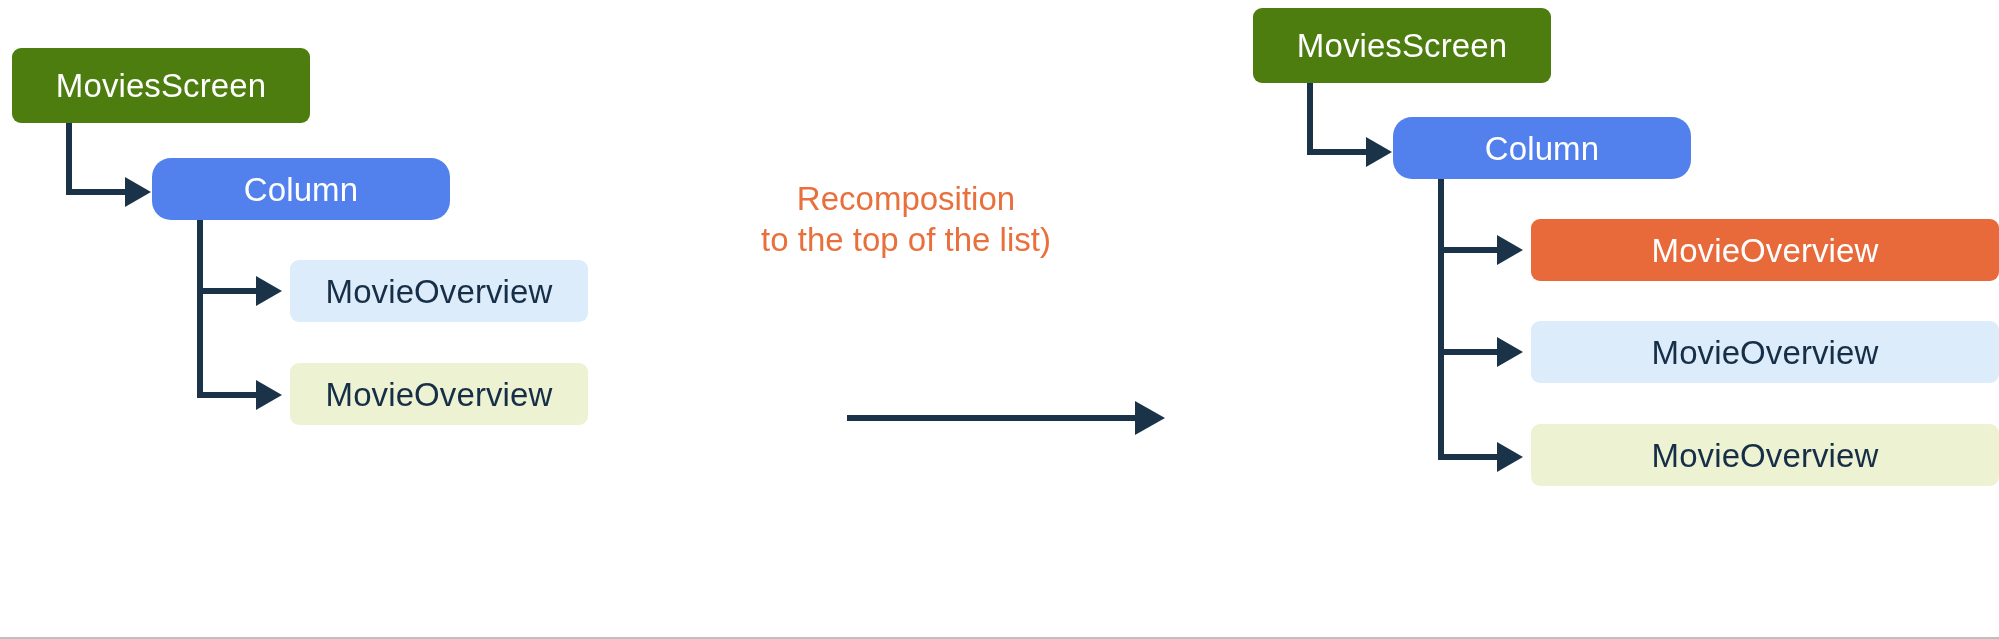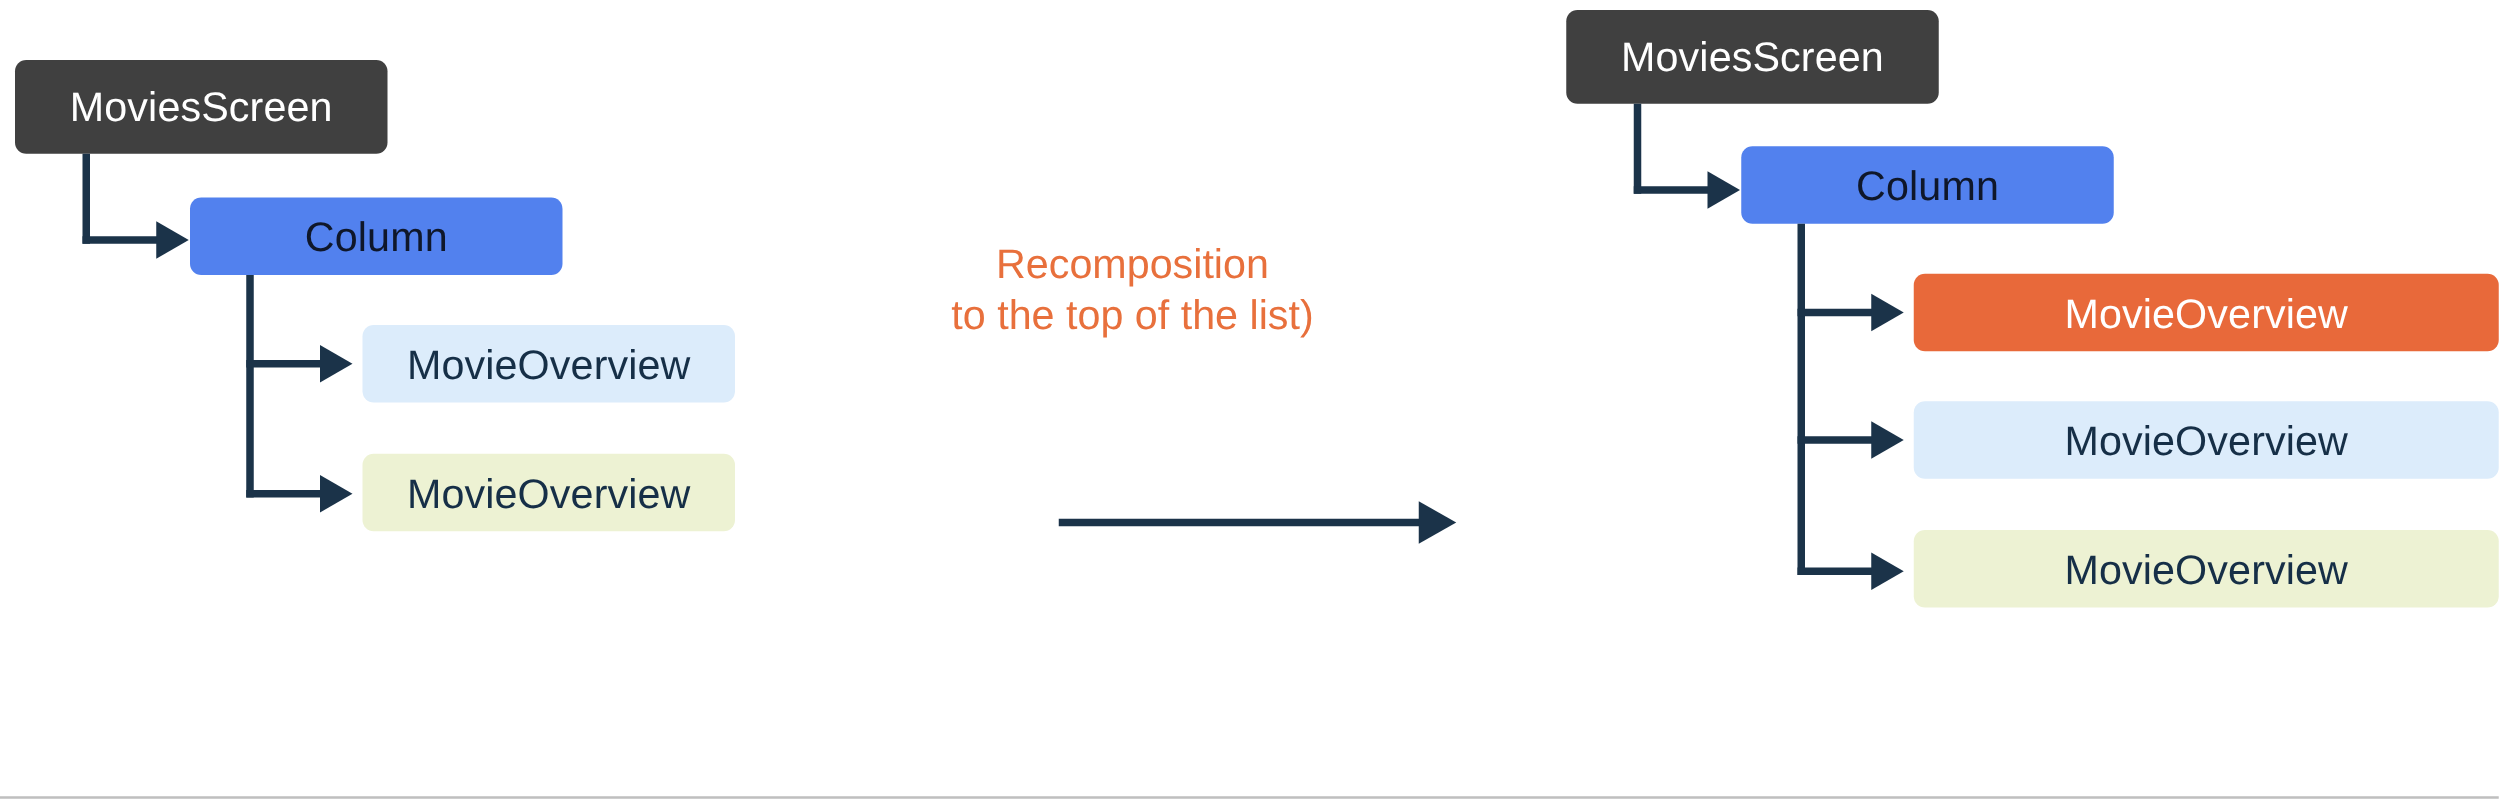--- a/index.html
+++ b/index.html
@@ -23,22 +23,22 @@
     position:absolute;
     box-sizing:border-box;
     border-radius:9px;
     display:flex;align-items:center;justify-content:center;
     font-size:33px;
     line-height:1;
     letter-spacing:0.1px;
     white-space:nowrap;
     font-family:"Liberation Sans", sans-serif;
   }
-  .node.green { background:#404040; color:#ffffff; }
-  .node.blue  { background:#5281EE; color:#0f172a; }
+  .node.green { background:#4d7c0f; color:#ffffff; }
+  .node.blue  { background:#5281EE; color:#ffffff;border-radius:19px; }
   .node.orange{ background:#E8693A; color:#ffffff; }
   .node.lblue { background:#DCECFB; color:#162F47; }
   .node.lyell { background:#EDF2D3; color:#162F47; }
 
   
   .conn{position:absolute;}
   .vline{position:absolute;background:#1B3349;width:6px;}
   .hline{position:absolute;background:#1B3349;height:6px;}
   .arrowhead{
     position:absolute;
@@ -99,21 +99,21 @@
       <div class="hline" style="left:197px;top:392px;width:62px;"></div>
       <div class="arrowhead" style="left:256px;top:380px;"></div>
     </div>
 
     <div class="node lblue" style="left:290px;top:260px;width:298px;height:62px;">MovieOverview</div>
 
     <div class="node lyell" style="left:290px;top:363px;width:298px;height:62px;">MovieOverview</div>
   </div>
 
   <div>
-    <div class="center-label" style="left:660px;top:190px;width:492px;">
+    <div class="center-label" style="left:660px;top:178px;width:492px;">
       <div>Recomposition</div>
       <div>to the top of the list)</div>
     </div>
 
     <div>
       <div class="big-arrow-line" style="left:847px;top:415px;width:290px;"></div>
       <div class="big-arrow-head" style="left:1135px;top:401px;"></div>
     </div>
   </div>
 

